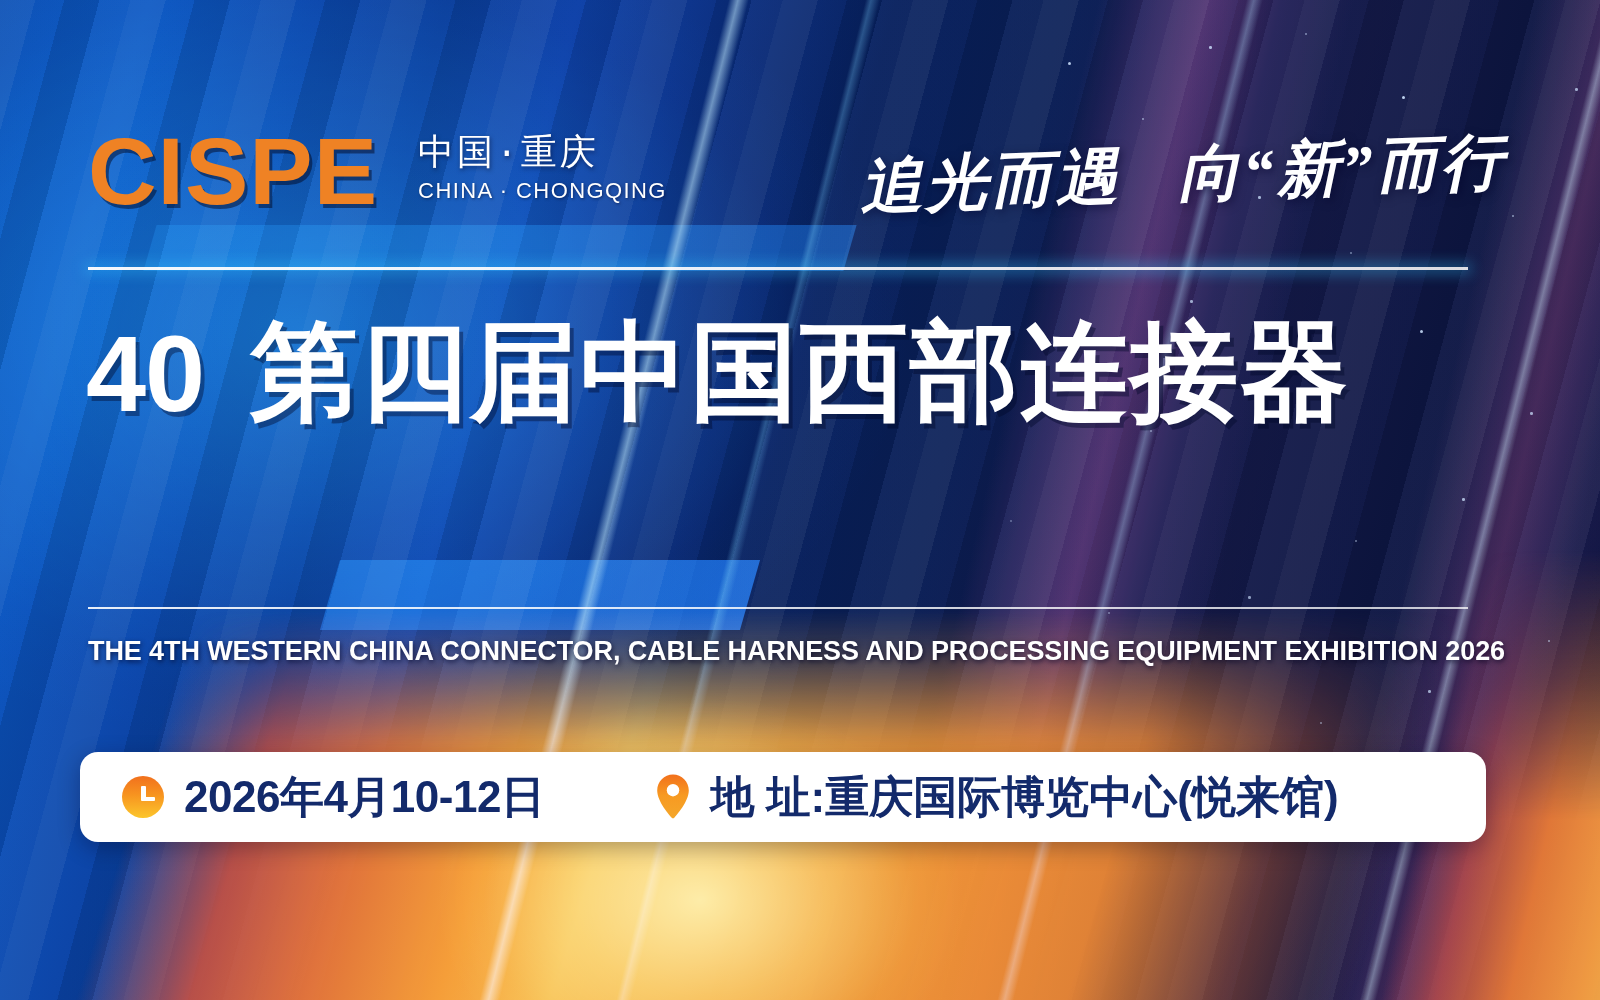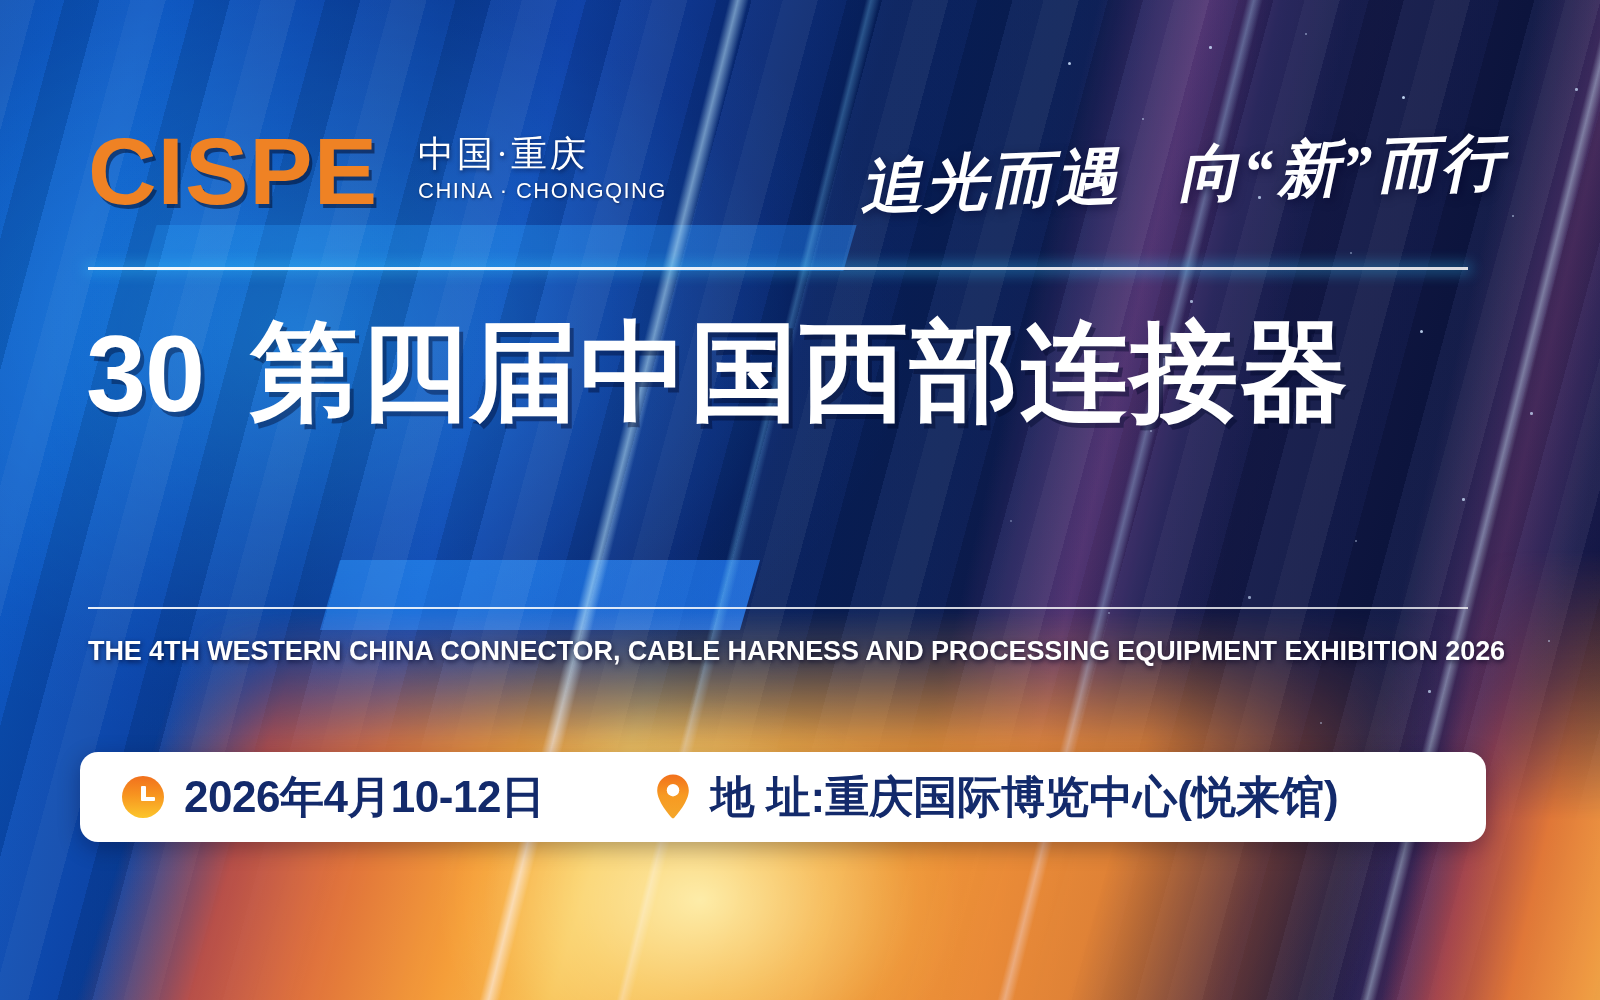--- a/index.html
+++ b/index.html
@@ -172,21 +172,21 @@
     line-height: 0.92;
     text-shadow: 3px 4px 0 rgba(0,0,20,0.45);
     font-family: "Liberation Sans", sans-serif;
   }
   .locblock { margin-left: 40px; padding-bottom: 4px; }
   .loc-cn {
     font-size: 36px;
     color: #ffffff;
     letter-spacing: 3px;
     line-height: 1.05;
-    font-family: Liberation Serif, serif;
+    font-family: Liberation Mono, monospace;
     text-shadow: 1px 2px 4px rgba(0,0,30,0.5);
   }
   .loc-en {
     font-size: 22px;
     color: #ffffff;
     letter-spacing: 1.4px;
     margin-top: 4px;
     font-family: "Liberation Sans", sans-serif;
     text-shadow: 1px 1px 3px rgba(0,0,30,0.5);
   }
@@ -380,21 +380,21 @@
 
     <div class="slogan">
       <span>追光而遇</span>
       <span>向“新”而行</span>
     </div>
 
     <div class="divider top"></div>
 
     <div class="title-wrap">
       <div class="title-row r1">
-        <div class="year-digit">30</div>
+        <div class="year-digit">40</div>
         <div class="title-cn">第四届中国西部连接器</div>
       </div>
     </div>
 
     <div class="divider bottom"></div>
 
     <div class="subtitle-en">THE 4TH WESTERN CHINA CONNECTOR, CABLE HARNESS AND PROCESSING EQUIPMENT EXHIBITION 2026</div>
 
     <div class="infobar">
 

